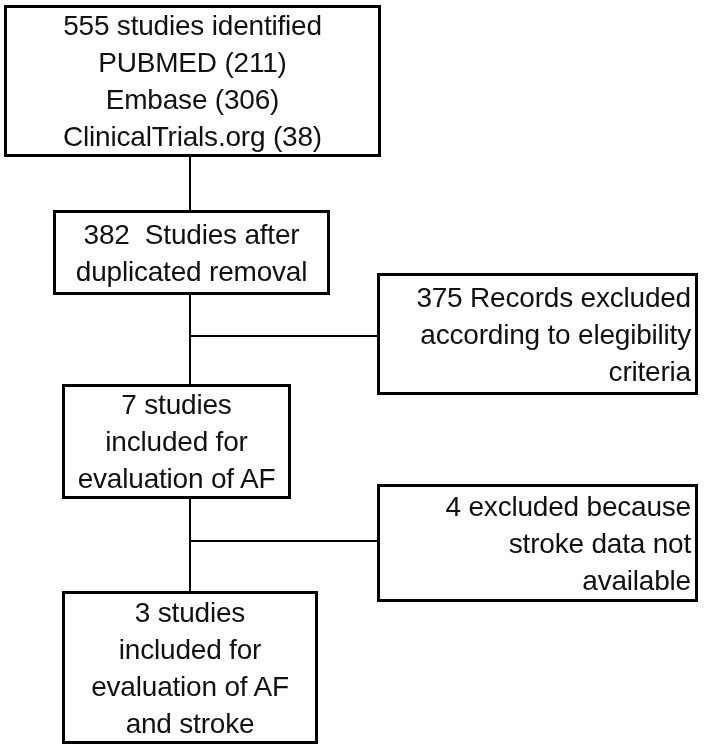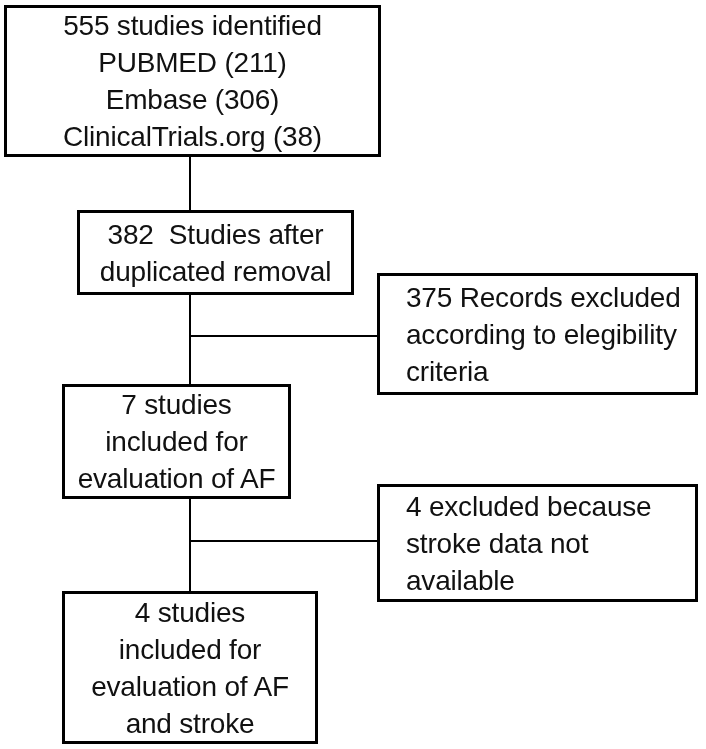--- a/index.html
+++ b/index.html
@@ -30,32 +30,32 @@
   .box .txt {
     white-space: pre-wrap;
     width: 100%;
   }
   .box.centered {
     justify-content: flex-end;
     text-align: center;
   }
   .box.leftalign {
     justify-content: flex-start;
-    text-align: left;
+    text-align: right;
     padding-left: 26px;
     padding-right: 4px;
   }
   .line {
     position: absolute;
     background: #000000;
   }
 
   
   #box-identified      { left: 4px;   top: 5px;   width: 377px; height: 152px; }
-  #box-dedup           { left: 53px;  top: 210px; width: 277px; height: 85px; margin-left: 24px;  }
+  #box-dedup           { left: 53px;  top: 210px; width: 277px; height: 85px;  }
   #box-excl-elig       { left: 377px; top: 273px; width: 321px; height: 122px; }
   #box-af              { left: 62px;  top: 384px; width: 229px; height: 115px; }
   #box-excl-stroke     { left: 377px; top: 484px; width: 321px; height: 118px; }
   #box-af-stroke       { left: 62px;  top: 591px; width: 256px; height: 153px; }
 
   
   #conn-v1 { left: 189px; top: 156px; width: 2px;   height: 56px;  }
   #conn-v2 { left: 189px; top: 294px; width: 2px;   height: 92px;  }
   #conn-h1 { left: 190px; top: 335px; width: 187px; height: 2px;   }
   #conn-v3 { left: 189px; top: 498px; width: 2px;   height: 95px;  }
@@ -78,21 +78,21 @@
 duplicated removal</span>
   </div>
 
   <div class="box centered" id="box-af">
     <span class="txt">7 studies
 included for
 evaluation of AF</span>
   </div>
 
   <div class="box centered" id="box-af-stroke">
-    <span class="txt">4 studies
+    <span class="txt">3 studies
 included for
 evaluation of AF
 and stroke</span>
   </div>
 
   <div class="box leftalign" id="box-excl-elig">
     <span class="txt">375 Records excluded
 according to elegibility
 criteria</span>
   </div>

